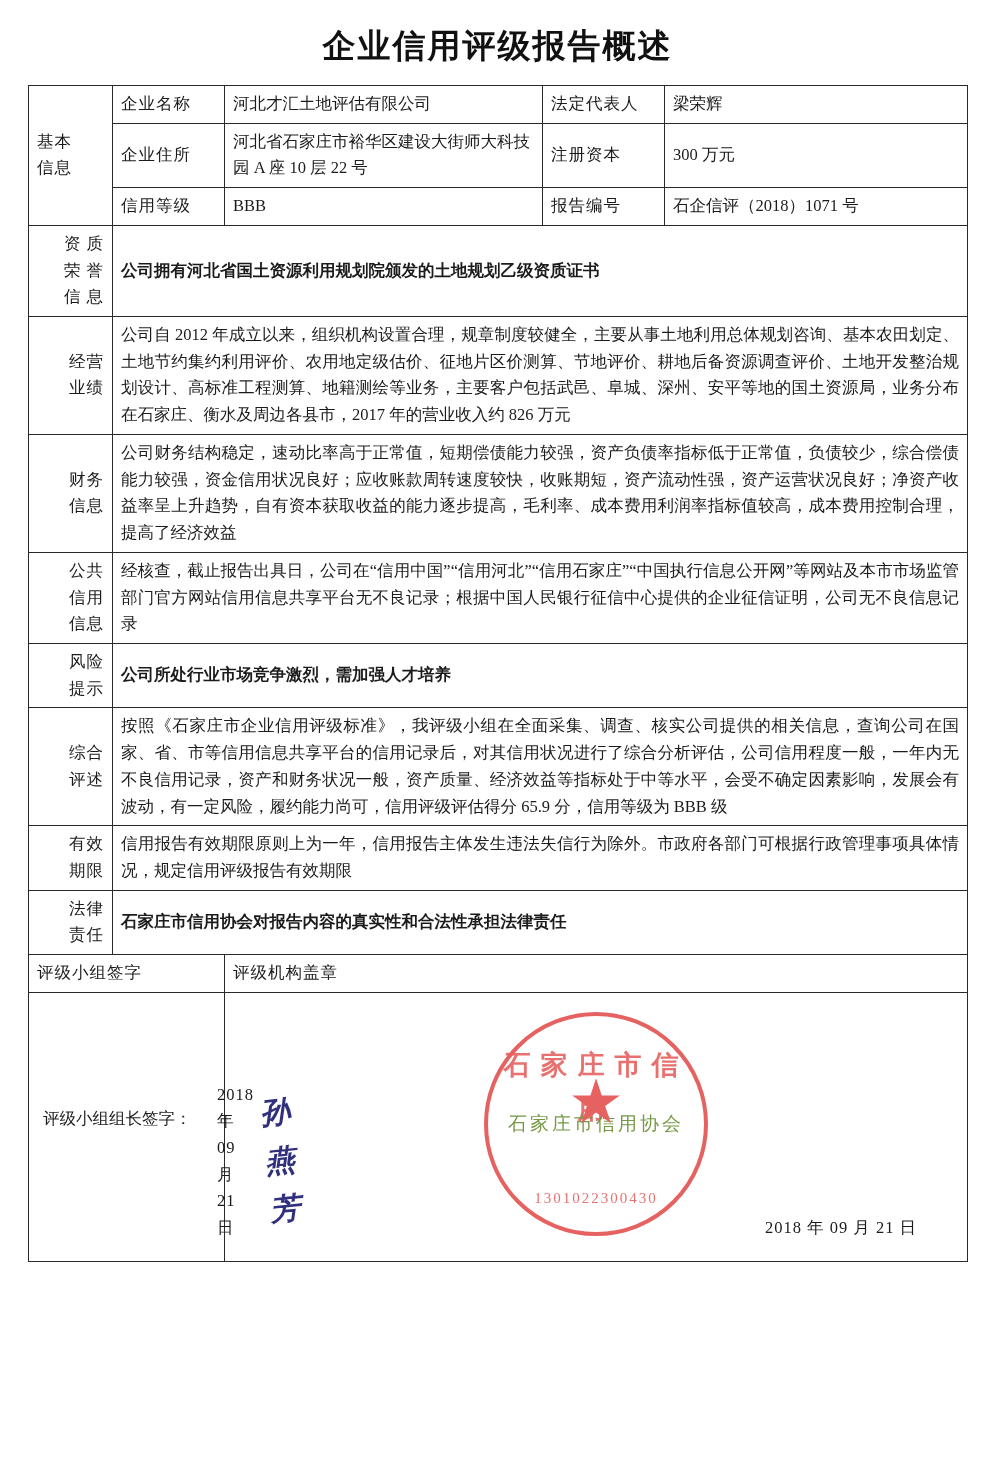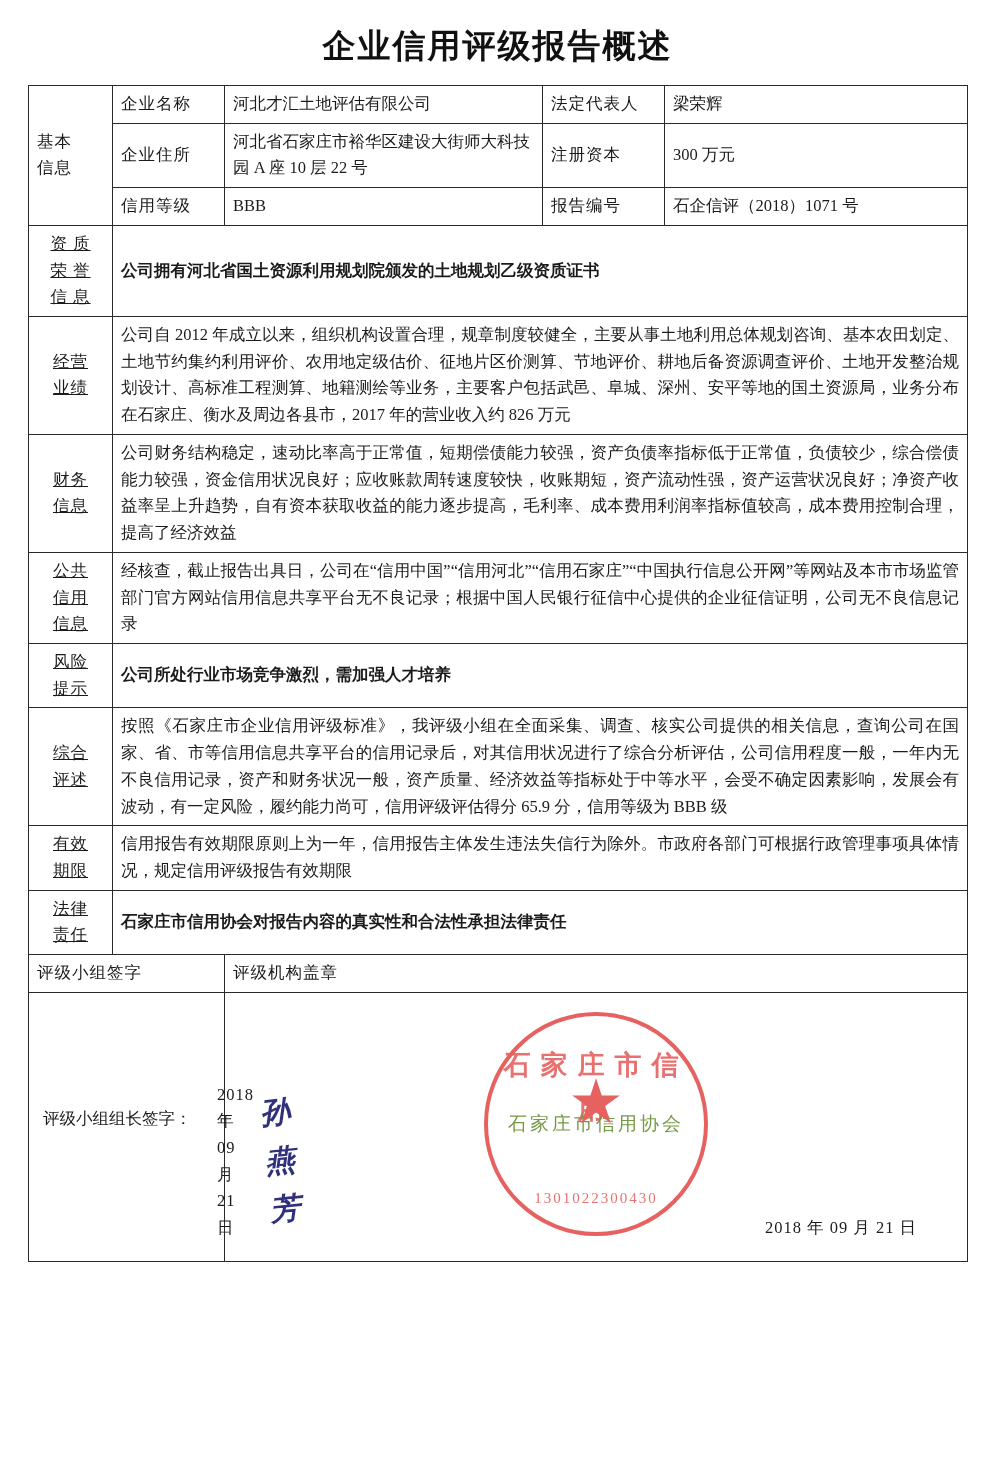--- a/index.html
+++ b/index.html
@@ -52,25 +52,24 @@
     letter-spacing: 1px;
   }
   .lbl-wide {
     text-align: left;
     width: 112px;
     font-size: 17px;
     line-height: 1.5;
     letter-spacing: 1px;
   }
   .lbl-sp {
-    text-align: center;
+    text-align: right;
     font-size: 17px;
     line-height: 1.55;
     letter-spacing: 1px;
-    text-decoration: underline;
   }
   .cell-val {
     padding-left: 10px;
     text-align: left;
   }
   .body-text {
     text-align: justify;
     padding: 8px 10px 8px 12px;
     font-size: 16.5px;
     line-height: 1.78;

